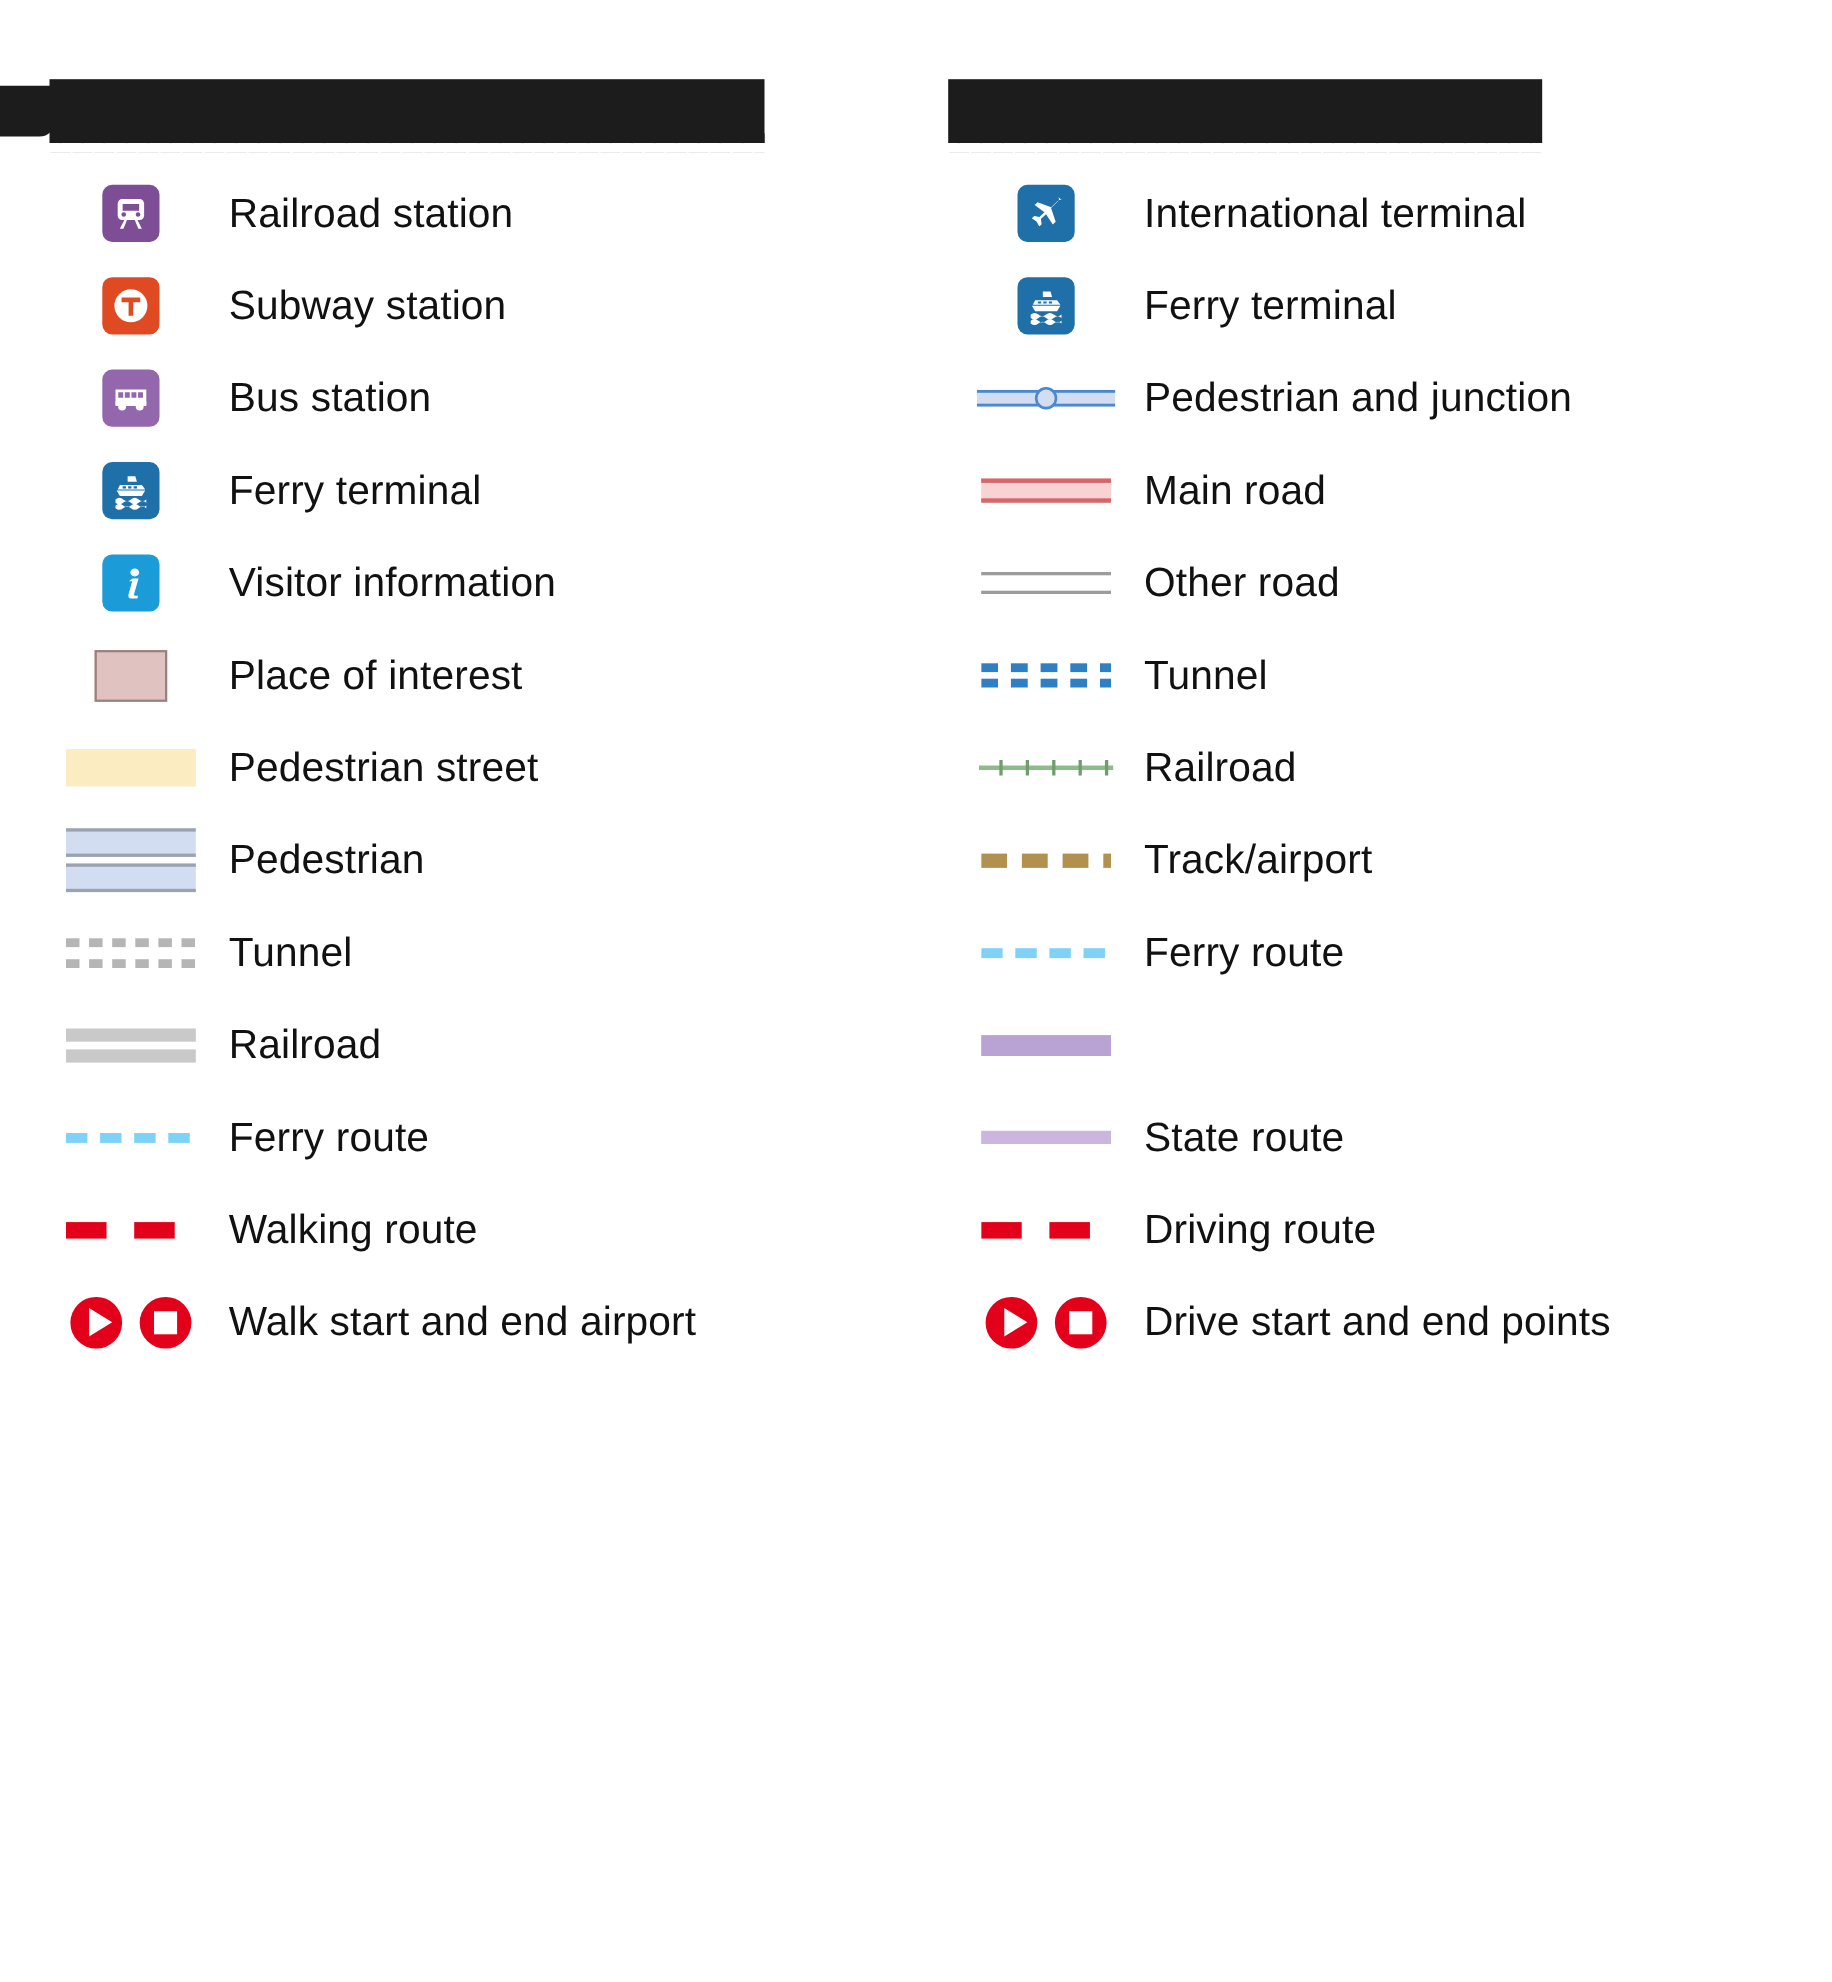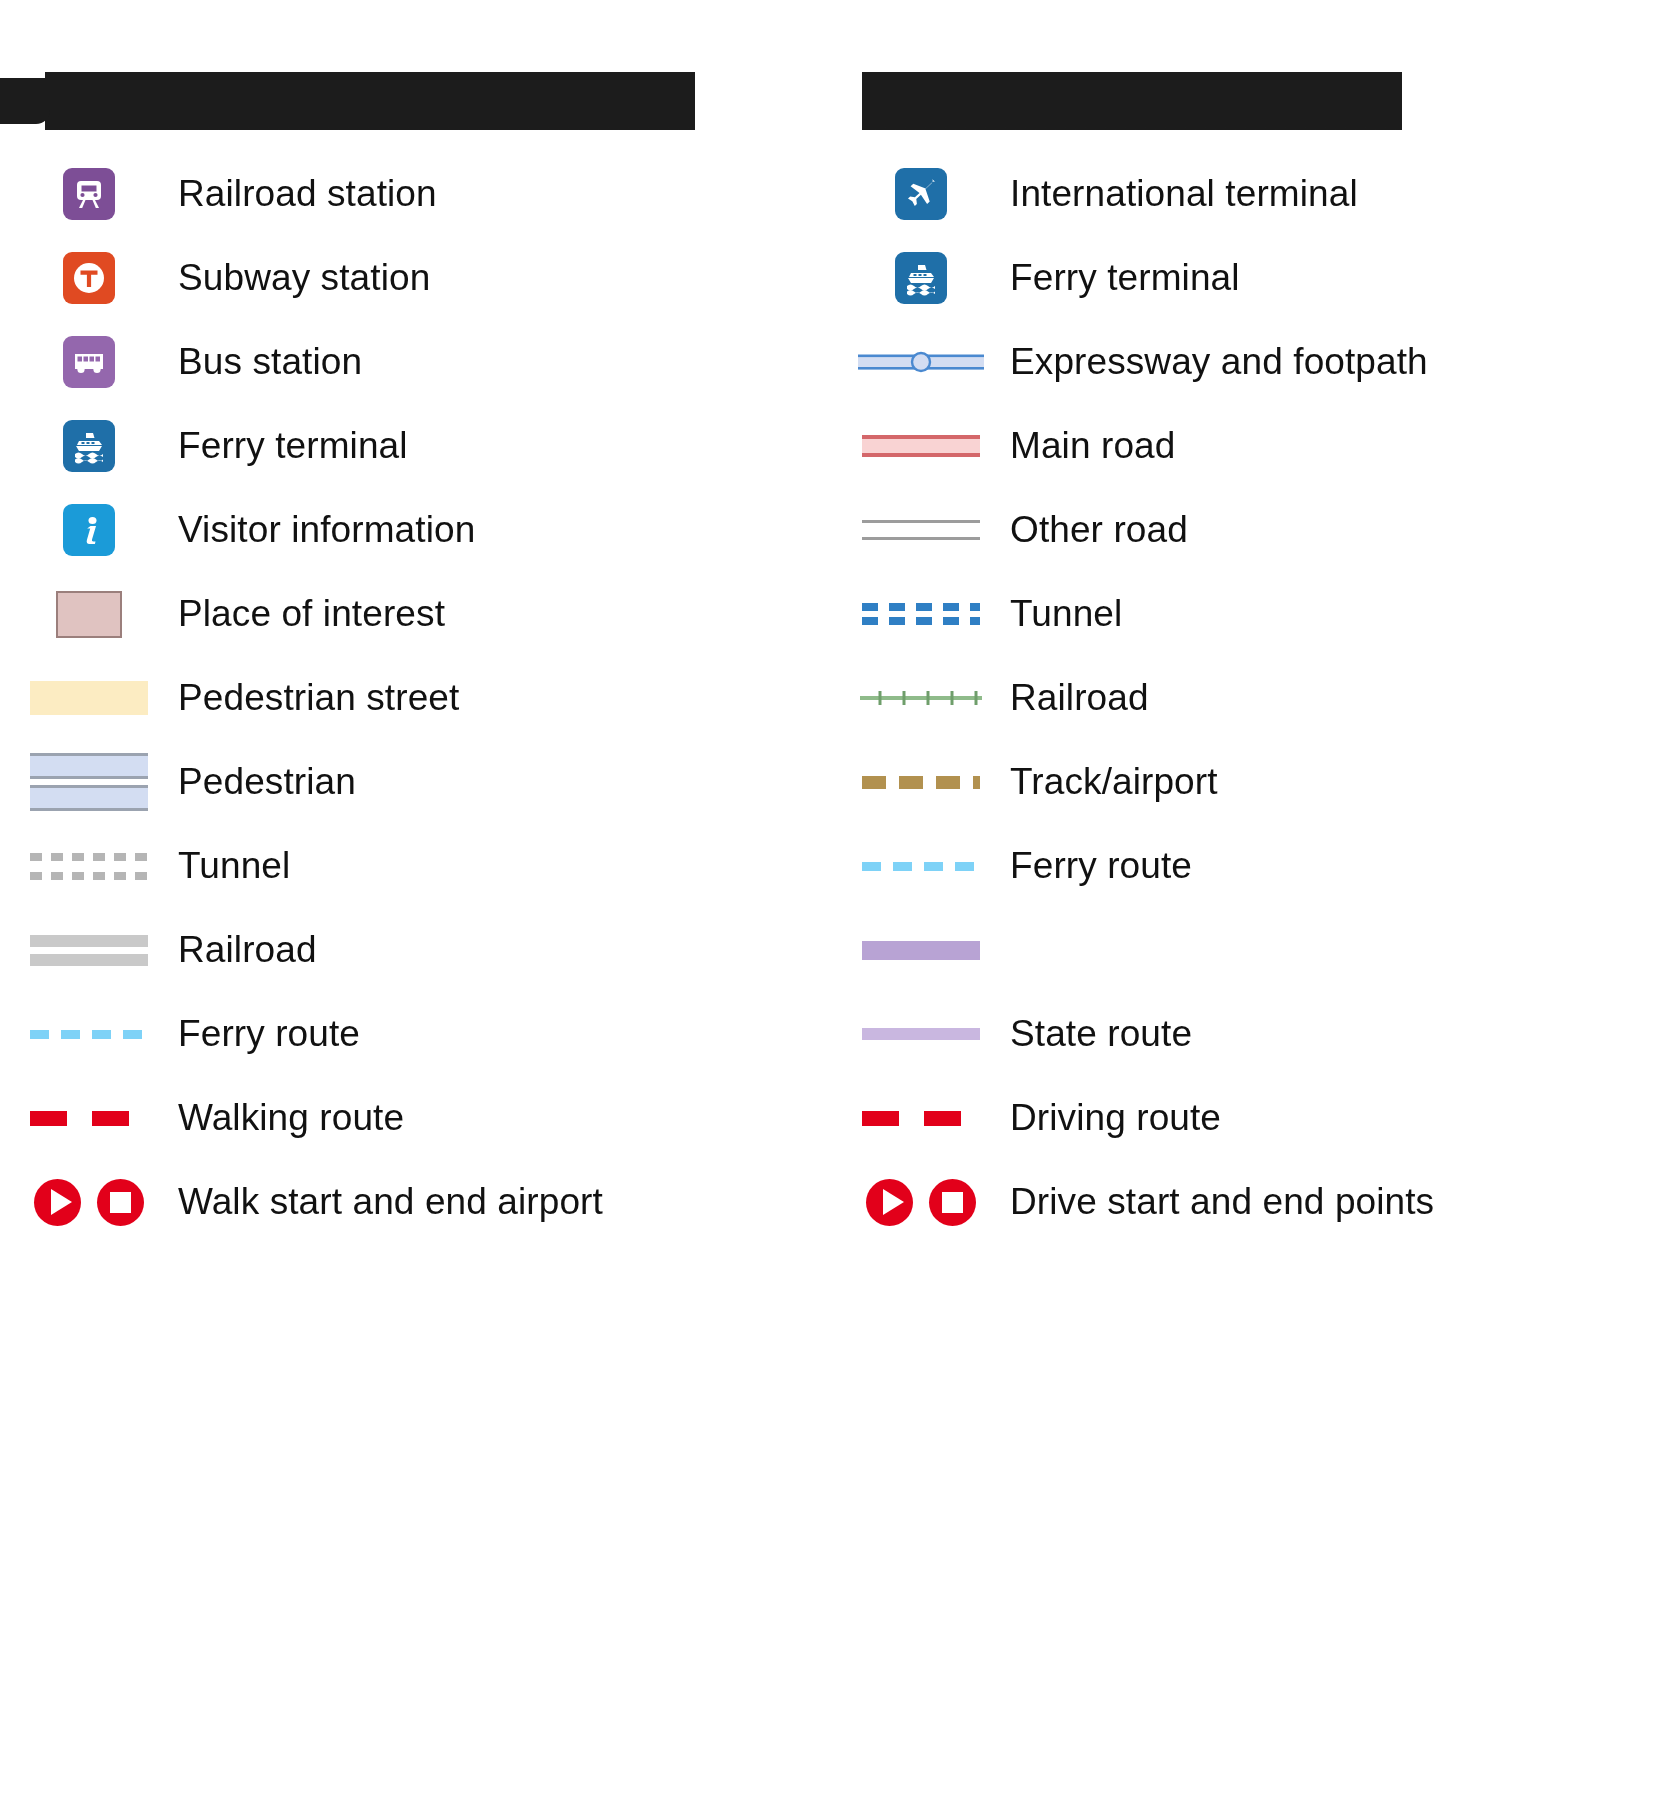--- a/index.html
+++ b/index.html
@@ -46,21 +46,21 @@
   .redact-band.left::before {
     content: "";
     position: absolute;
     left: -45px; top: 6px;
     width: 50px; height: 46px;
     background: #1c1c1c;
     border-radius: 0 0 14px 0;
   }
 
   
-  .rows { position: absolute; top: 152px; left: 0; width: 100%; }
+  .rows { position: absolute; top: 152px; left: 0; width: 100%; padding-left: 30px; }
   .legend-row {
     display: flex;
     align-items: center;
     height: 84px;
   }
   .sym-cell {
     width: 178px;
     min-width: 178px;
     display: flex;
     align-items: center;
@@ -377,21 +377,21 @@
 
       <div class="legend-row">
         <div class="sym-cell">
           <svg width="126" height="34" viewBox="0 0 126 34">
             <rect x="0" y="11" width="126" height="12" fill="#d3ddf2"></rect>
             <rect x="0" y="9.5" width="126" height="2.6" fill="#4a89d0"></rect>
             <rect x="0" y="22" width="126" height="2.6" fill="#4a89d0"></rect>
             <circle cx="63" cy="17" r="9" fill="#d3ddf2" stroke="#4a89d0" stroke-width="2.4"></circle>
           </svg>
         </div>
-        <div class="legend-label">Expressway and footpath</div>
+        <div class="legend-label">Pedestrian and junction</div>
       </div>
 
       <div class="legend-row">
         <div class="sym-cell">
           <div class="band-mainroad"></div>
         </div>
         <div class="legend-label">Main road</div>
       </div>
 
       <div class="legend-row">

